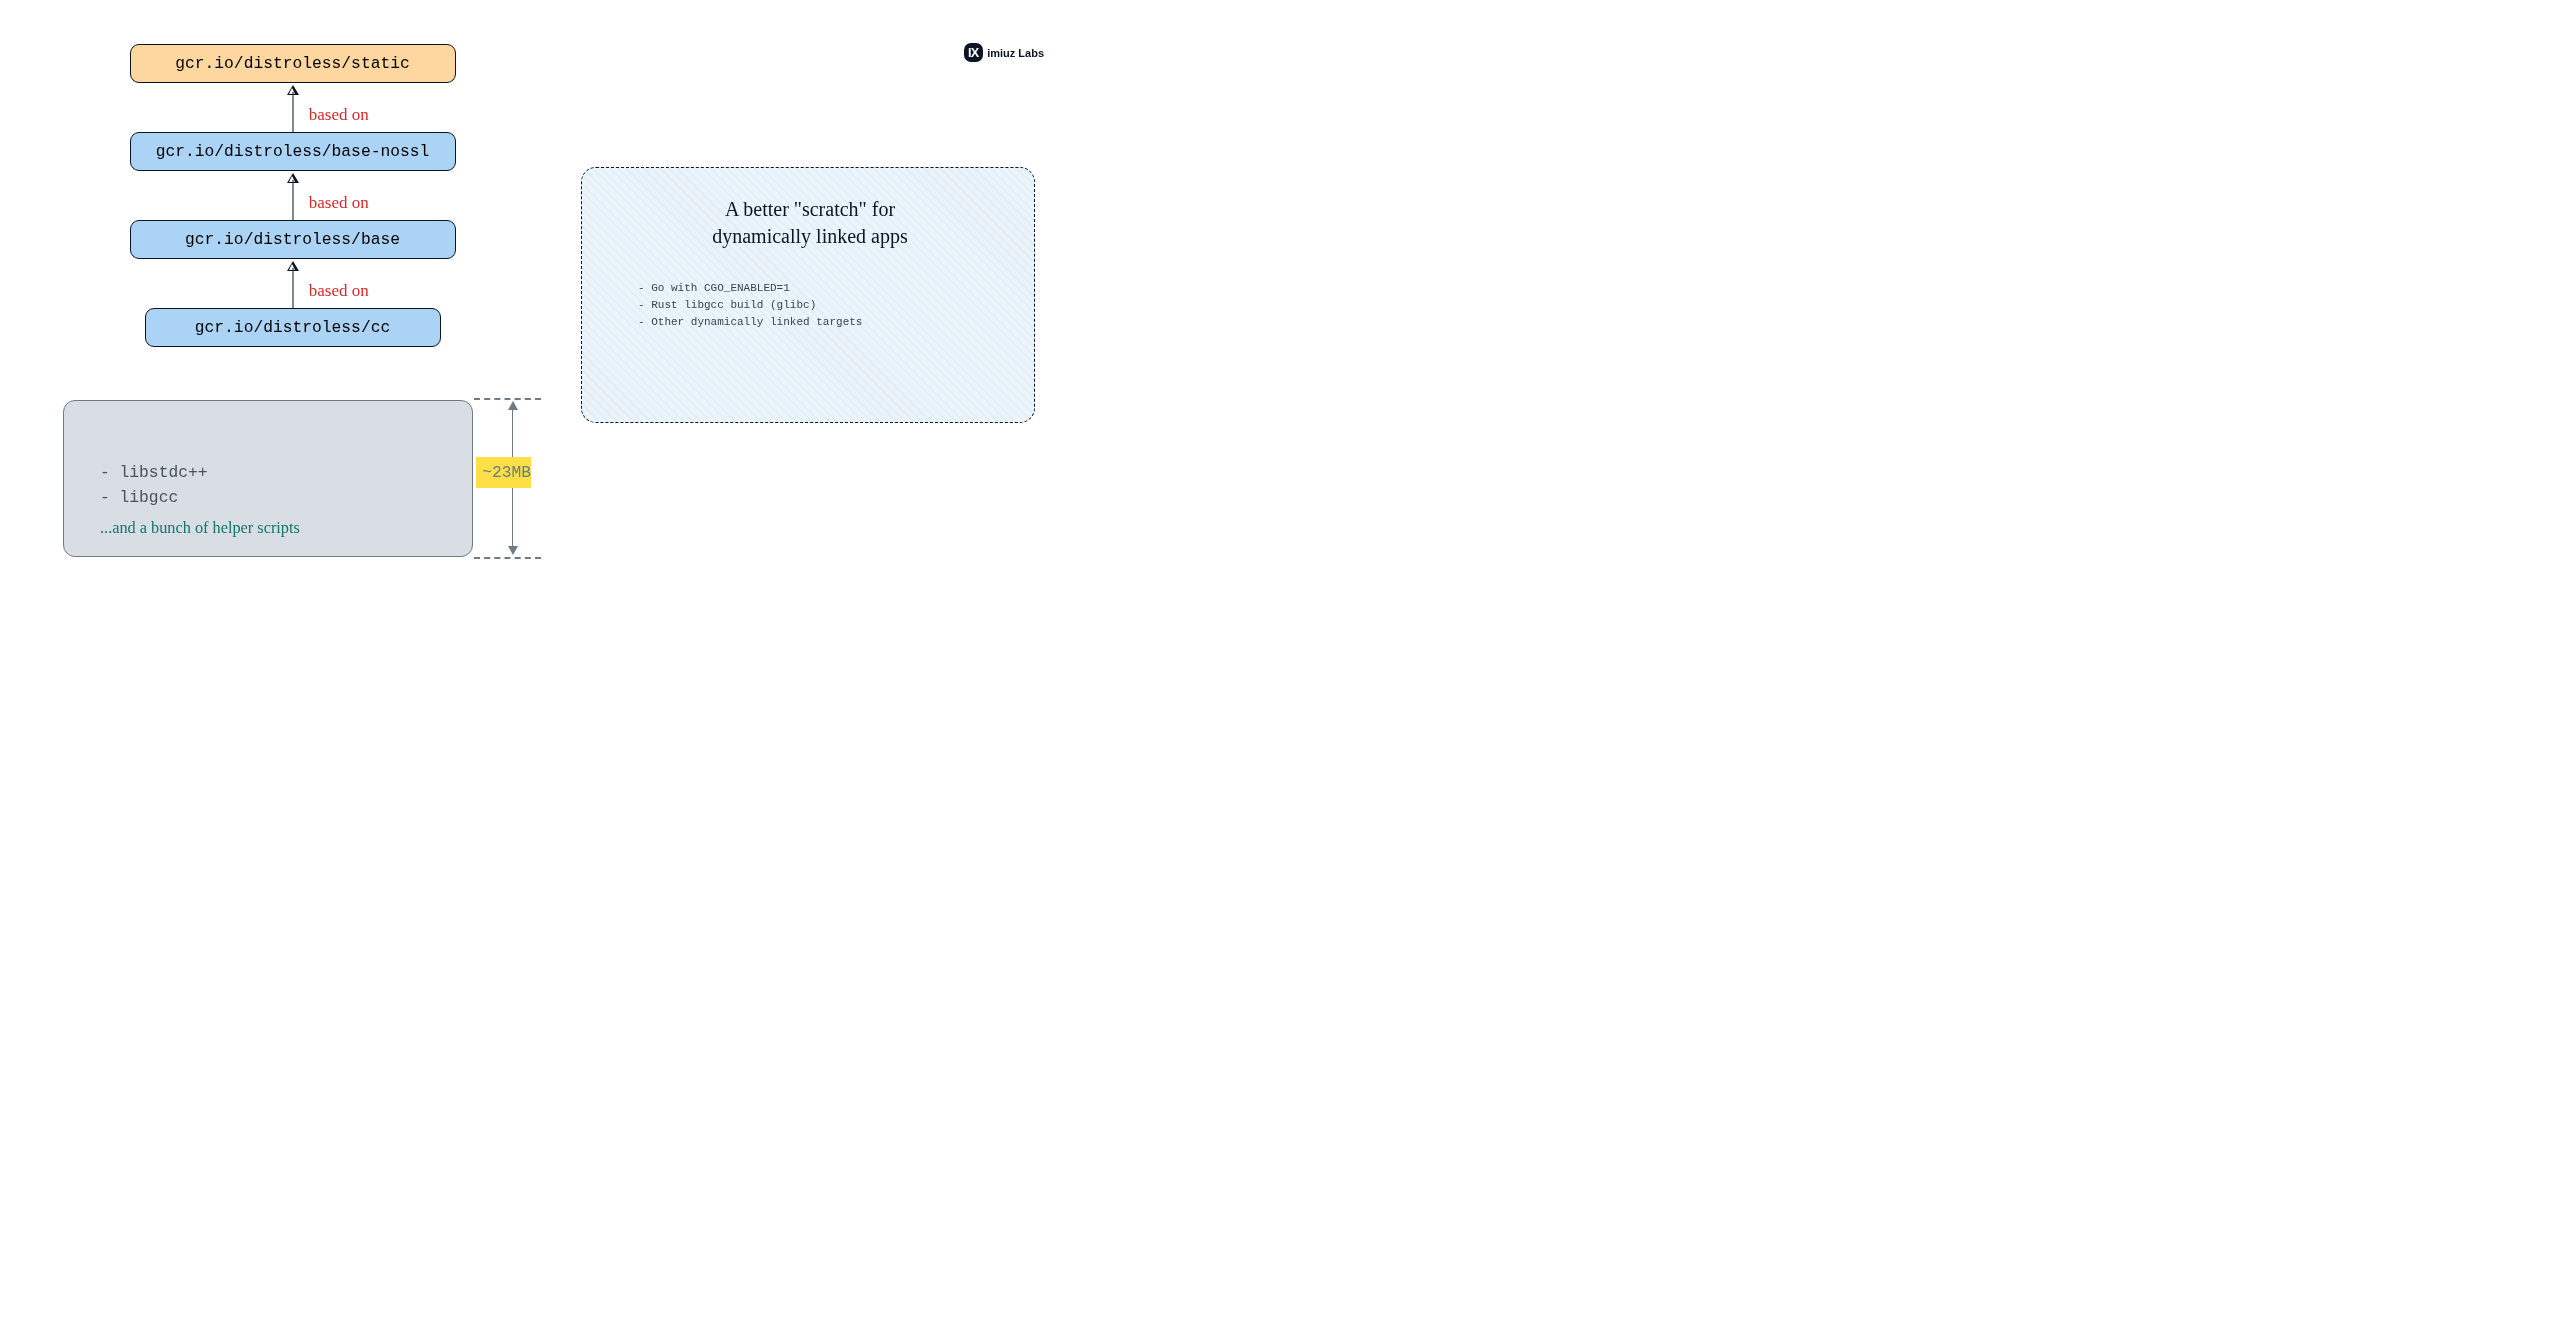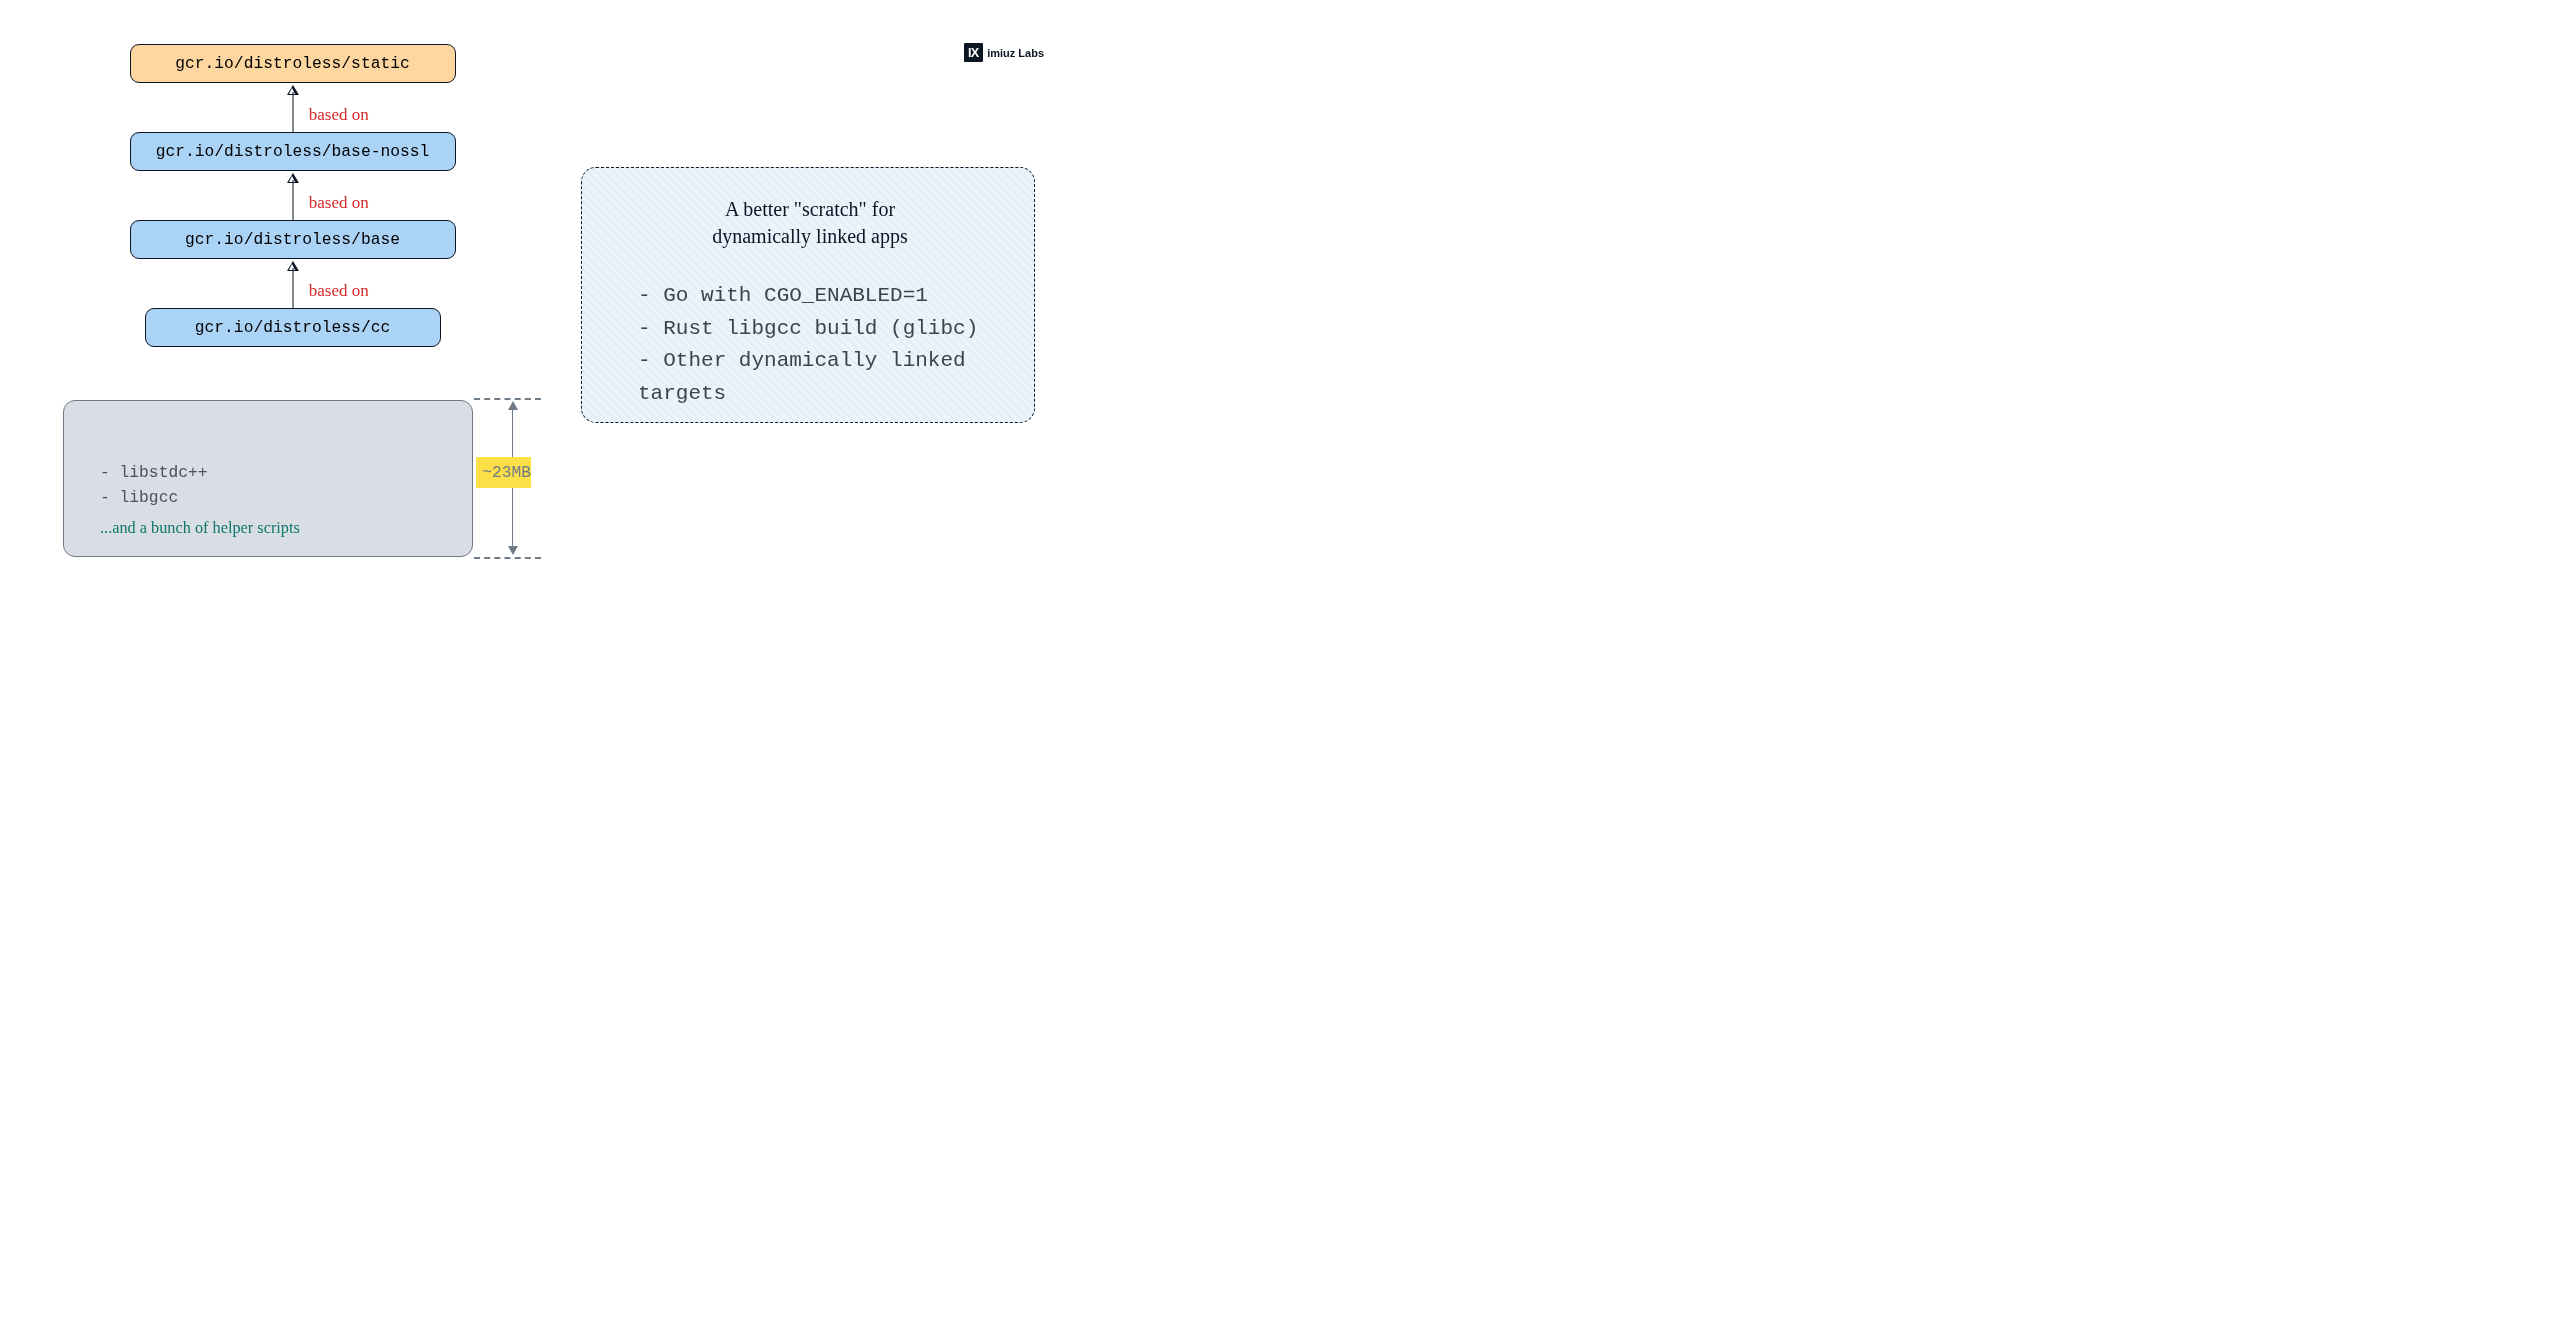--- a/index.html
+++ b/index.html
@@ -24,21 +24,21 @@
   .logo-icon {
     width: 19px;
     height: 19px;
     background: #0b1523;
     color: #fff;
     font-weight: 700;
     font-family: Arial, sans-serif;
     display: flex;
     align-items: center;
     justify-content: center;
-    border-radius: 1px;
+    border-radius: 7px;
     font-size: 12.6px;
     letter-spacing: -0.7px;
   }
   .logo-text {
     font-family: Arial, sans-serif;
     font-weight: 600;
     font-size: 11px;
     color: #0b1523;
   }
 
@@ -187,21 +187,21 @@
     padding: 28px 37px 22px 41px;
   }
   .note-title {
     font-size: 20px;
     text-align: center;
     color: #0b1523;
     line-height: 1.35;
     margin-bottom: 30px;
   }
   .note-list {
-    font-size: 21px;
+    font-size: 11px;
     color: #3b434c;
     line-height: 1.55;
     padding-left: 15px;
   }
 </style>
 </head>
 <body>
 
 <div class="logo">
   <div class="logo-icon">IX</div>

